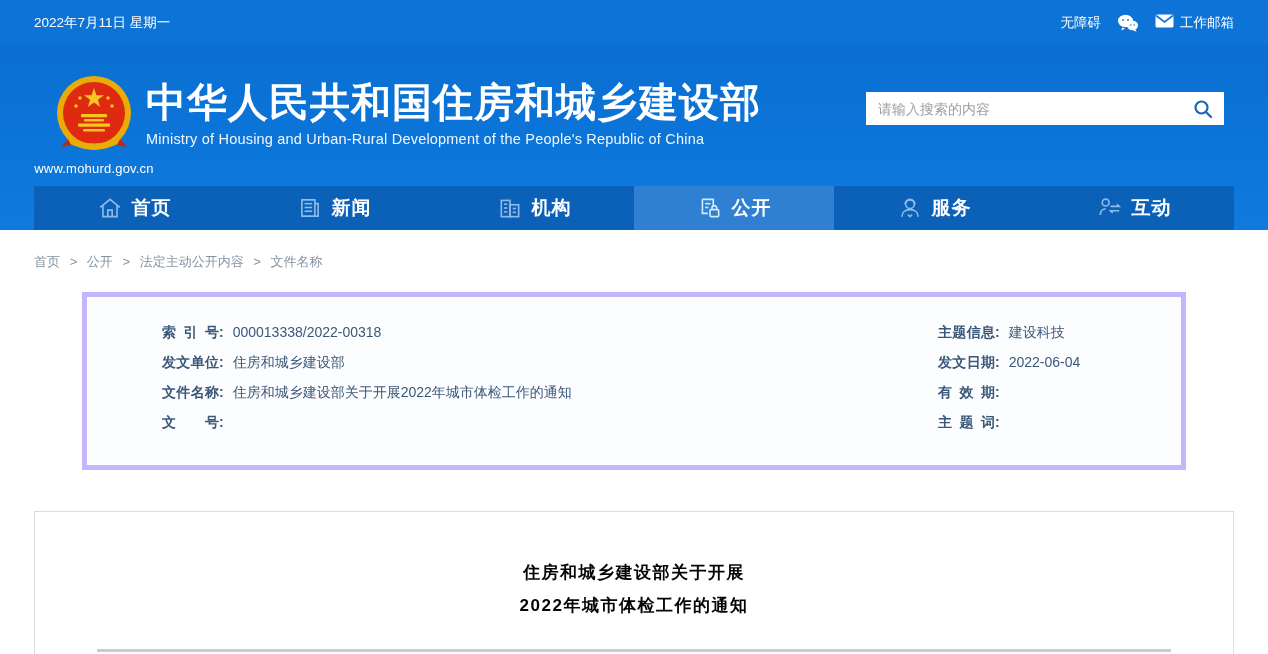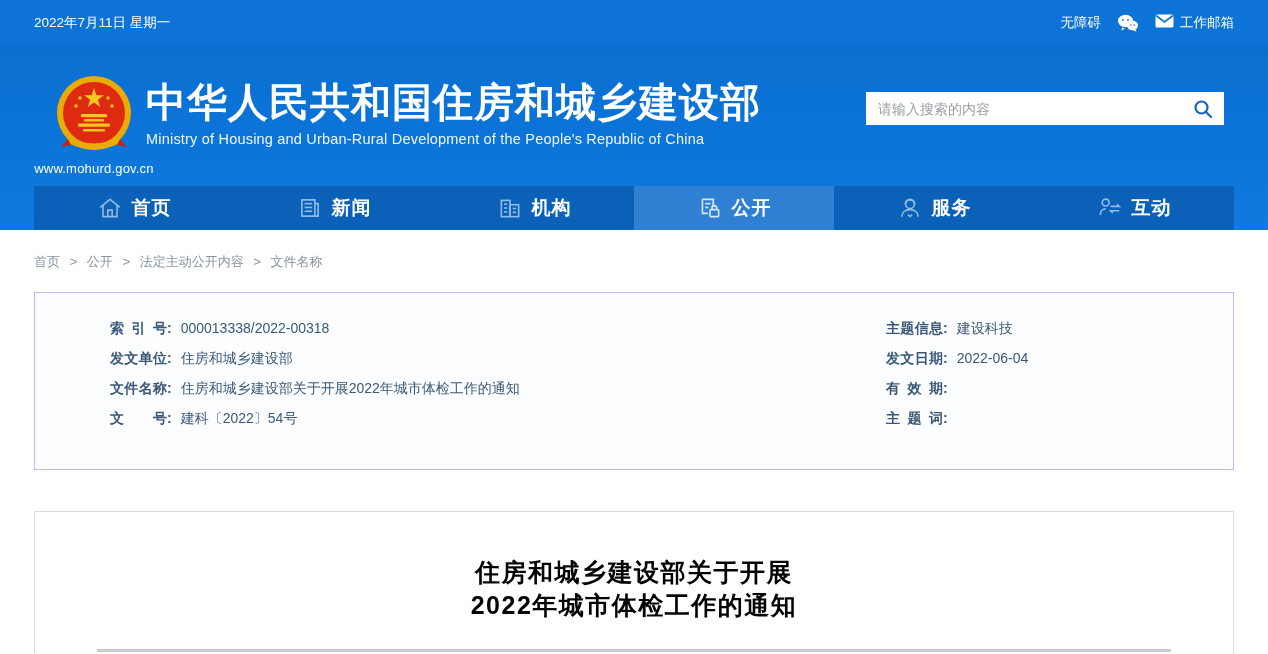--- a/index.html
+++ b/index.html
@@ -40,34 +40,34 @@
   .nav-item.active { background:#2f80d3; }
   .nav-item.active svg { stroke:#d5e8fa; }
 
   
   .breadcrumb { width:1200px; margin:0 auto; padding-top:23px; height:40px;
     font-size:13px; color:#8493a2; }
   .breadcrumb a { color:#8493a2; text-decoration:none; cursor:pointer; }
   .crumb-sep { margin:0 6px; }
 
   
-  .meta-box { width:1200px; margin:22px auto 0; height:178px; background:#fcfdff;
-    border:1px solid #c4b5fd; display:flex; padding:25px 16px 0 75px; }
+  .meta-box { width:1104px; margin:22px auto 0; height:178px; background:#fcfdff;
+    border:5px solid #c4b5fd; display:flex; padding:25px 16px 0 75px; }
   .meta-col-left { width:776px; }
   .meta-col-right { flex:1; }
   .meta-row { height:30px; line-height:20px; font-size:14px; color:#3b5878; display:flex; }
   .meta-label { display:inline-block; width:57px; text-align:justify; text-align-last:justify;
     font-weight:bold; white-space:nowrap; }
   .meta-colon { font-weight:bold; margin-right:9px; }
   .meta-value { white-space:nowrap; }
 
   
   .doc-card { width:1200px; margin:41px auto 0; height:400px; background:#fff;
     border:1px solid #ddd; padding-top:44px; }
-  .doc-title { text-align:center; color:#040404; font-size:25px; font-weight:bold;
+  .doc-title { text-align:center; color:#040404; font-size:17px; font-weight:bold;
     line-height:33px; letter-spacing:1.5px; }
   .doc-divider { border:none; border-top:3px solid #c7ccd3; margin:27px 62px 0; }
 </style>
 </head>
 <body>
 
 <div class="topbar">
   <div class="topbar-inner">
     <span>2022年7月11日 星期一</span>
     <div class="topbar-right">
@@ -220,21 +220,20 @@
       <span class="meta-value">住房和城乡建设部</span>
     </div>
     <div class="meta-row">
       <span class="meta-label">文件名称</span>
         <span class="meta-colon">:</span>
       <span class="meta-value">住房和城乡建设部关于开展2022年城市体检工作的通知</span>
     </div>
     <div class="meta-row">
       <span class="meta-label">文号</span>
         <span class="meta-colon">:</span>
-      <span class="meta-value">建科〔2022〕54号</span>
     </div>
   </div>
   <div class="meta-col-right">
     <div class="meta-row">
       <span class="meta-label">主题信息</span>
         <span class="meta-colon">:</span>
       <span class="meta-value">建设科技</span>
     </div>
     <div class="meta-row">
       <span class="meta-label">发文日期</span>

